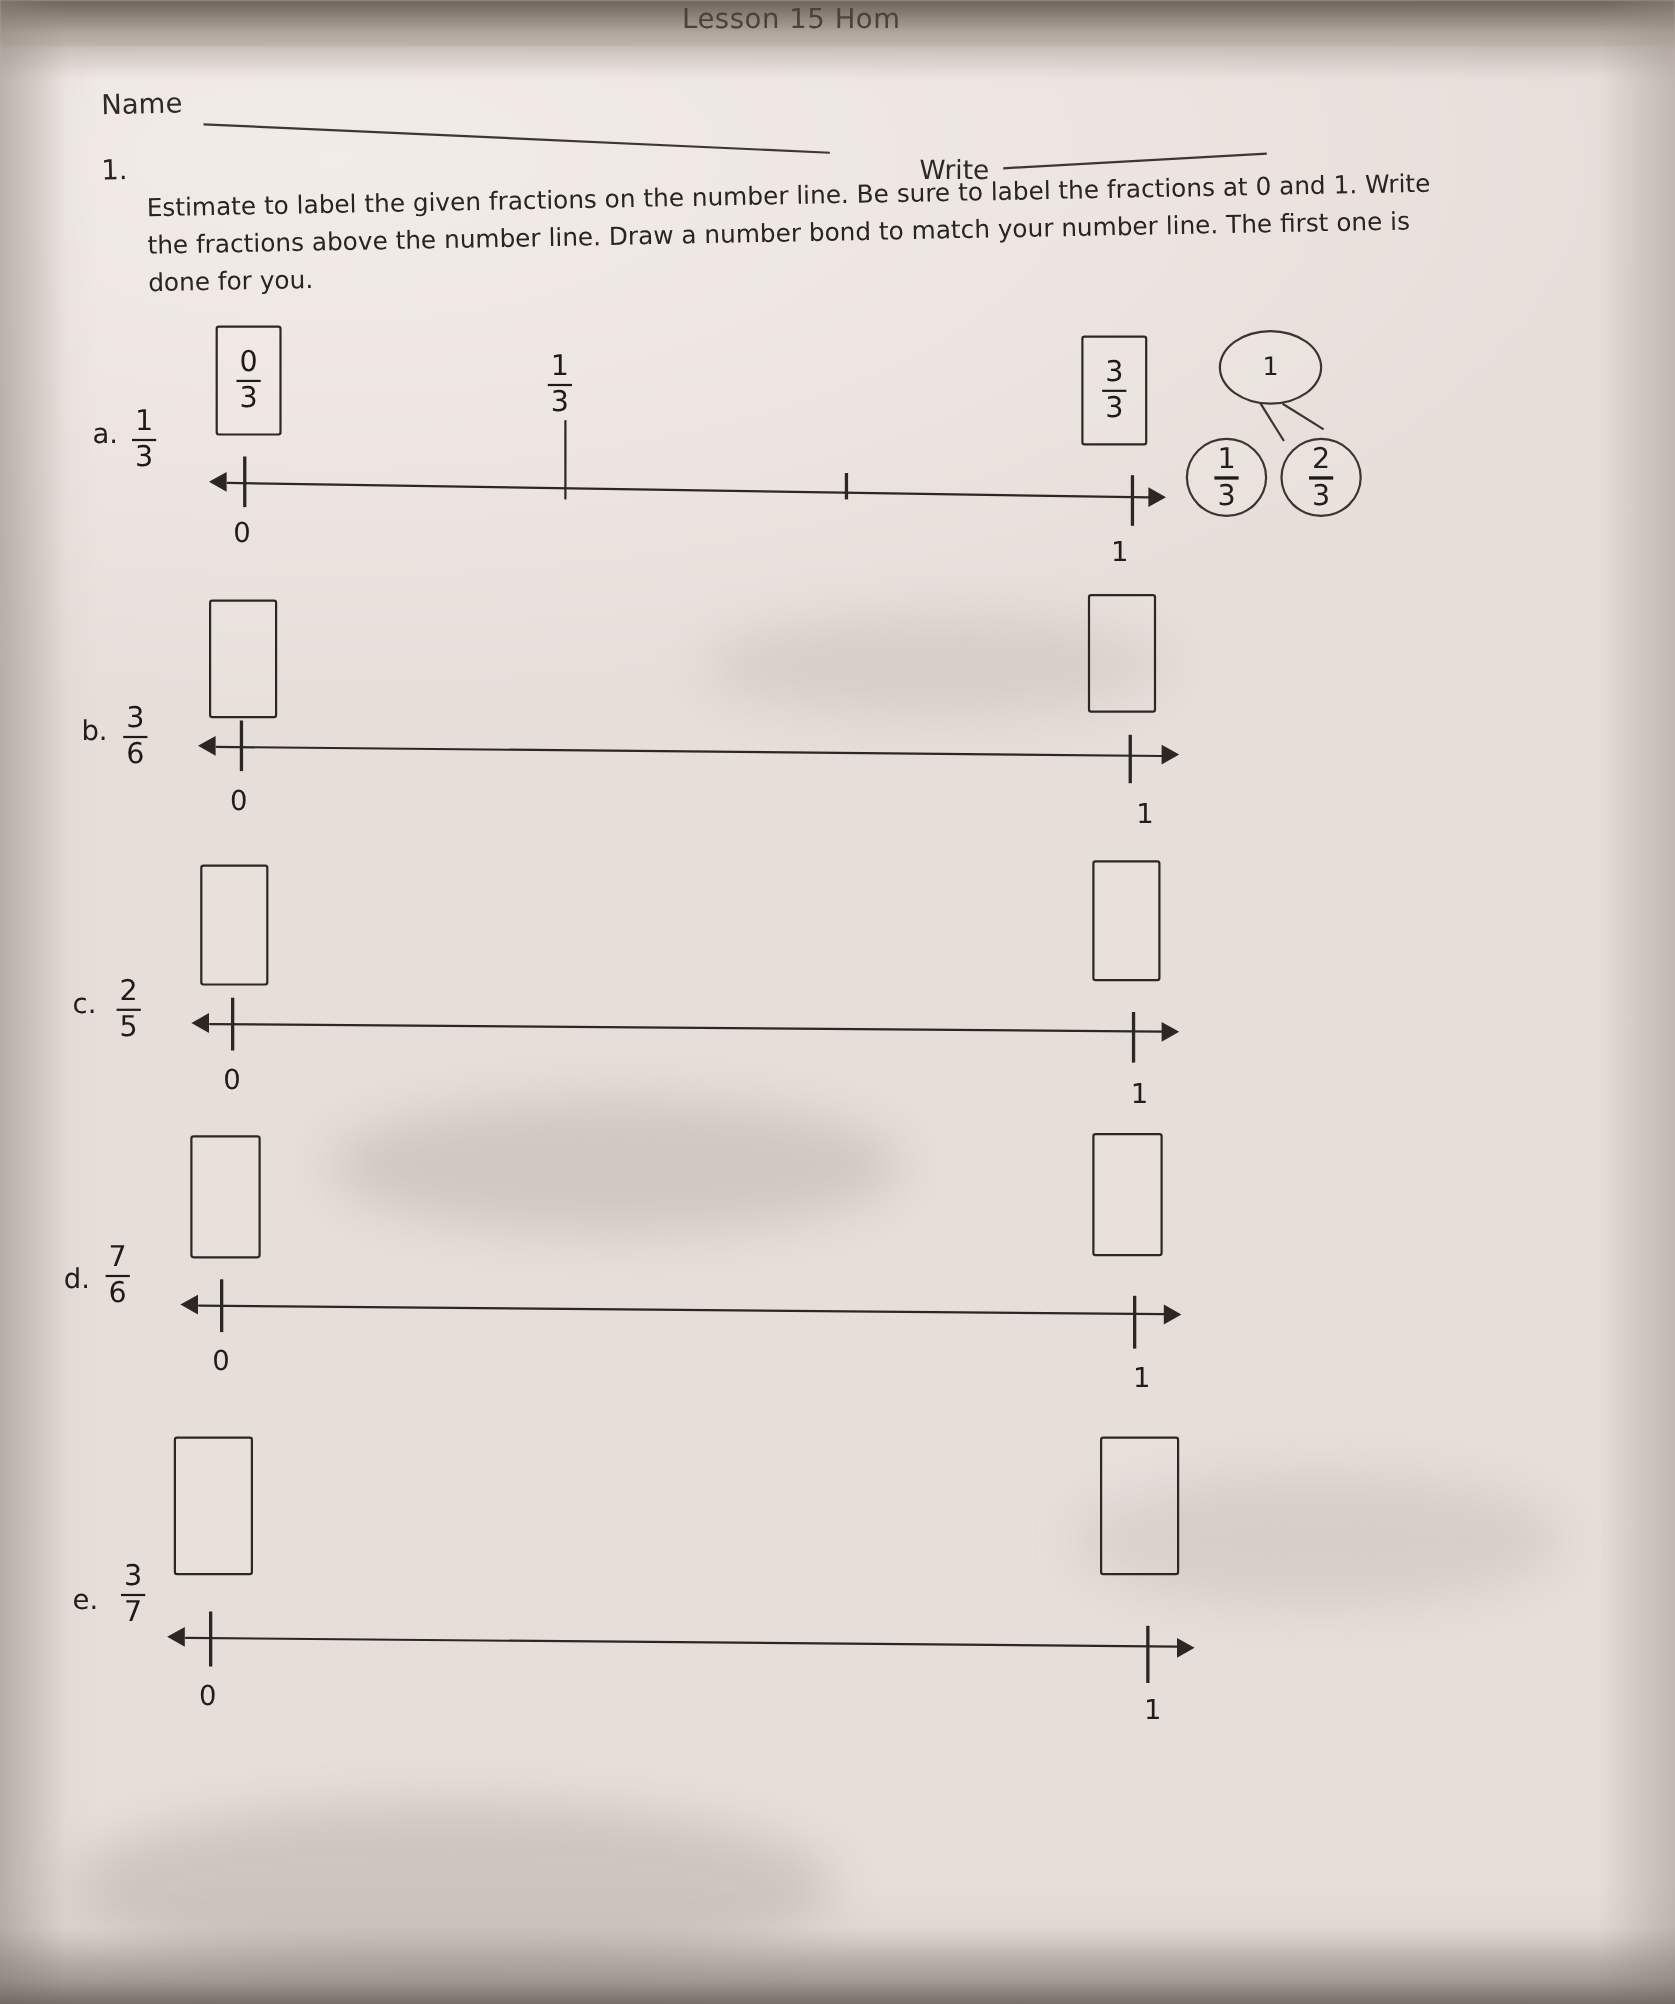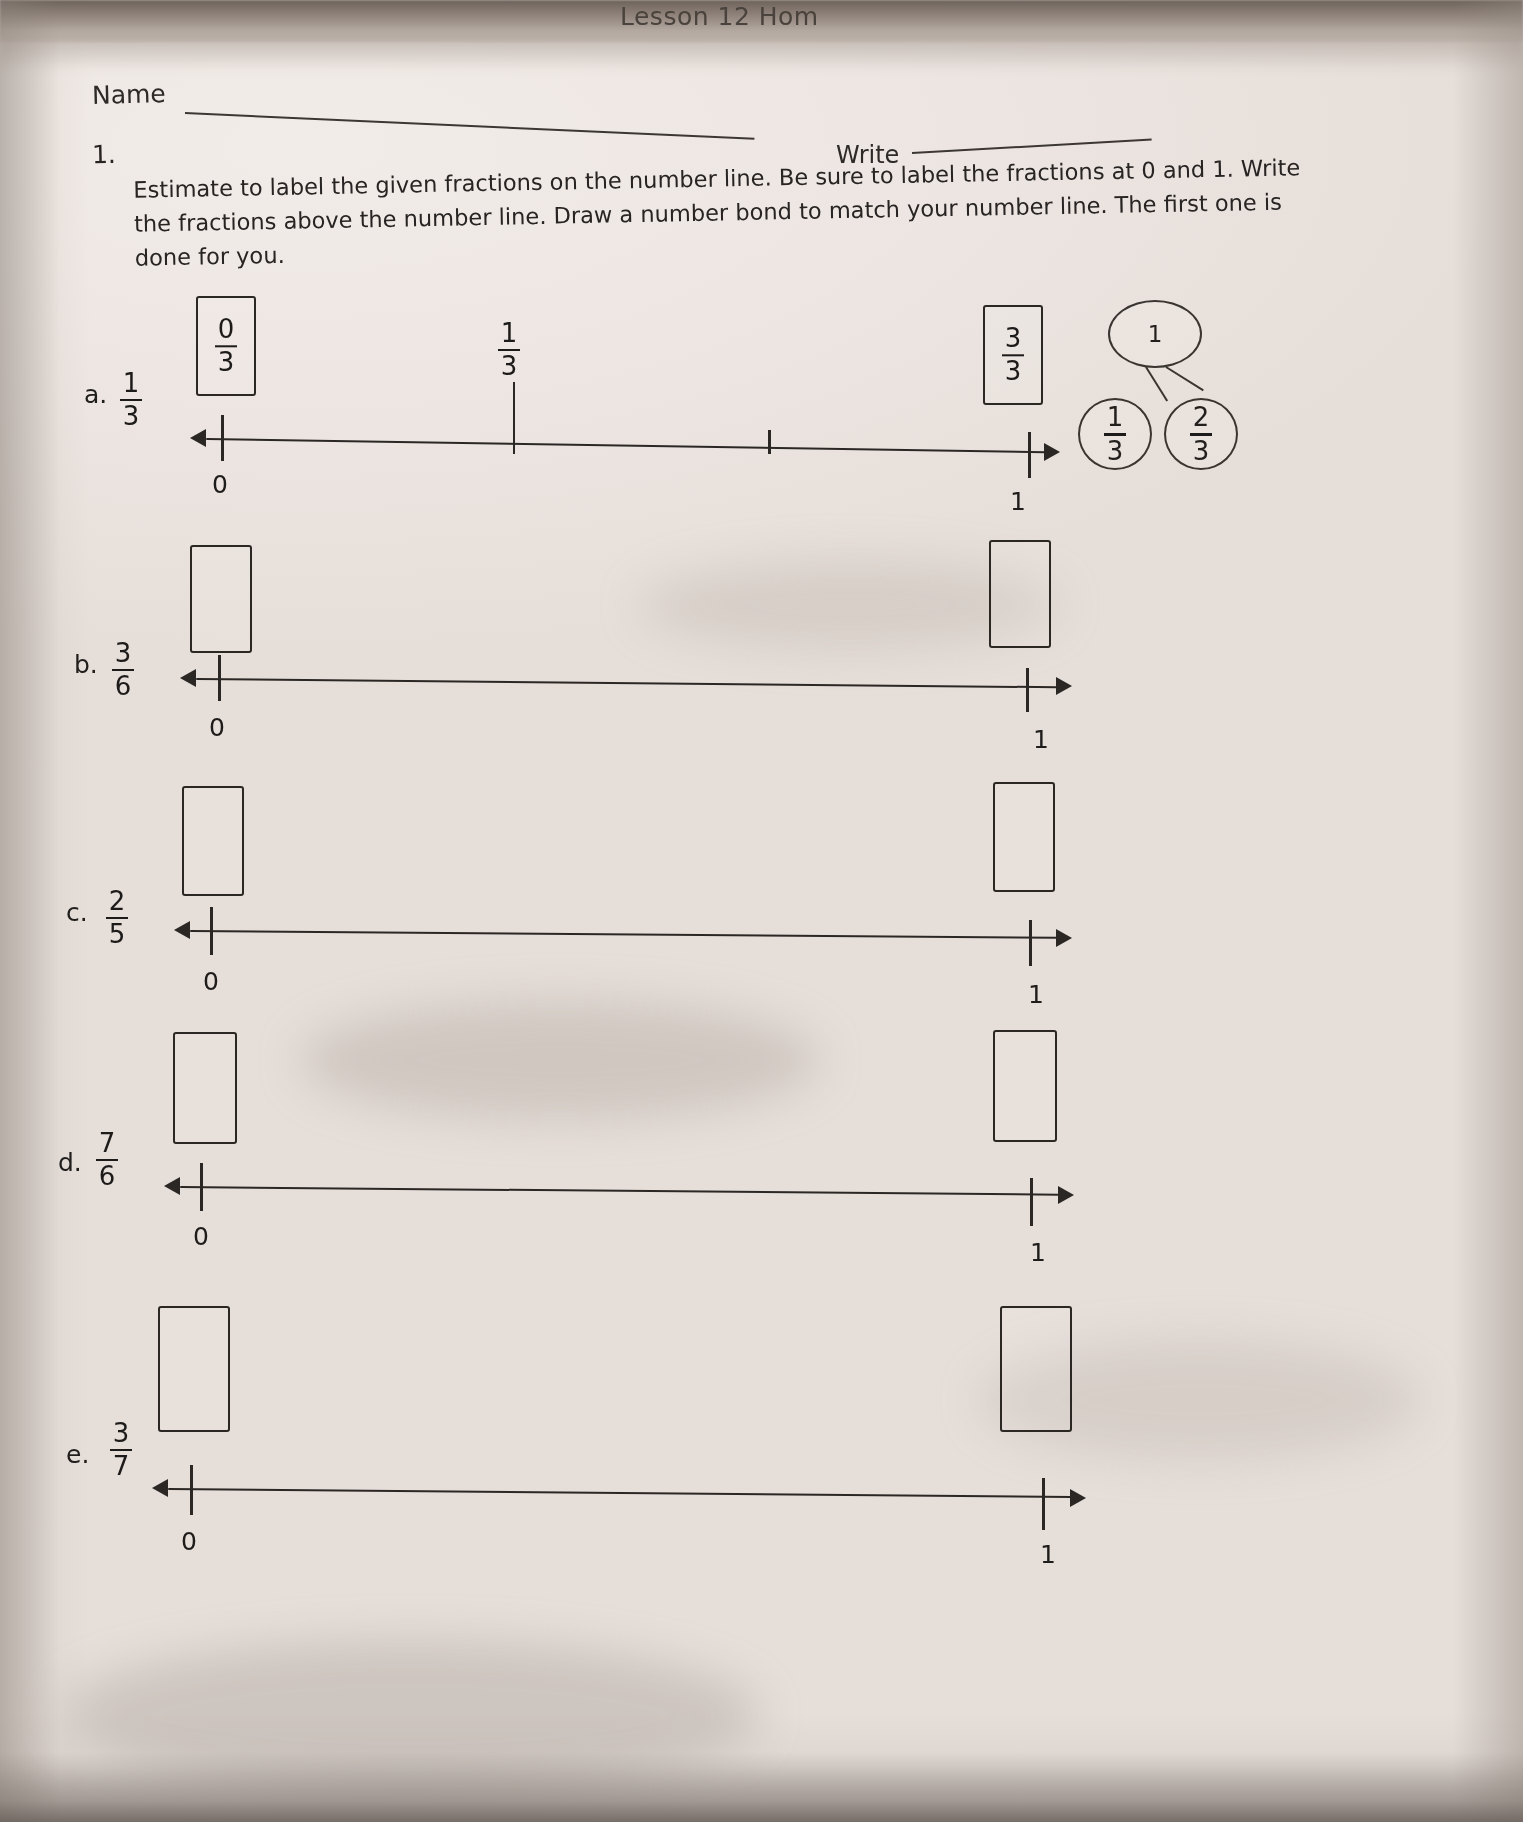--- a/index.html
+++ b/index.html
@@ -235,21 +235,21 @@
 
   <div class="paper-shade"></div>
   <div class="blotch" style="left:300px; top:1000px; width:520px; height:120px; background:rgba(170,158,150,0.35);"></div>
   <div class="blotch" style="left:640px; top:560px; width:420px; height:90px; background:rgba(175,164,156,0.28);"></div>
   <div class="blotch" style="left:980px; top:1340px; width:440px; height:120px; background:rgba(172,161,153,0.25);"></div>
   <div class="blotch" style="left:60px; top:1640px; width:700px; height:150px; background:rgba(150,139,132,0.30);"></div>
 
   <div class="top-edge"></div>
   <div class="top-edge2"></div>
 
-  <div class="lesson-head">Lesson 12 Hom</div>
+  <div class="lesson-head">Lesson 15 Hom</div>
 
   <div class="name-label">Name</div>
   <div class="name-rule"></div>
   <div class="date-label">Write</div>
   <div class="date-rule"></div>
 
   <div class="q-num">1.</div>
   <div class="q-text">
     <span class="l2">Estimate to label the given fractions on the number line.  Be sure to label the fractions at 0 and 1.  Write</span>
     <span class="l2">the fractions above the number line.  Draw a number bond to match your number line.  The first one is</span>

